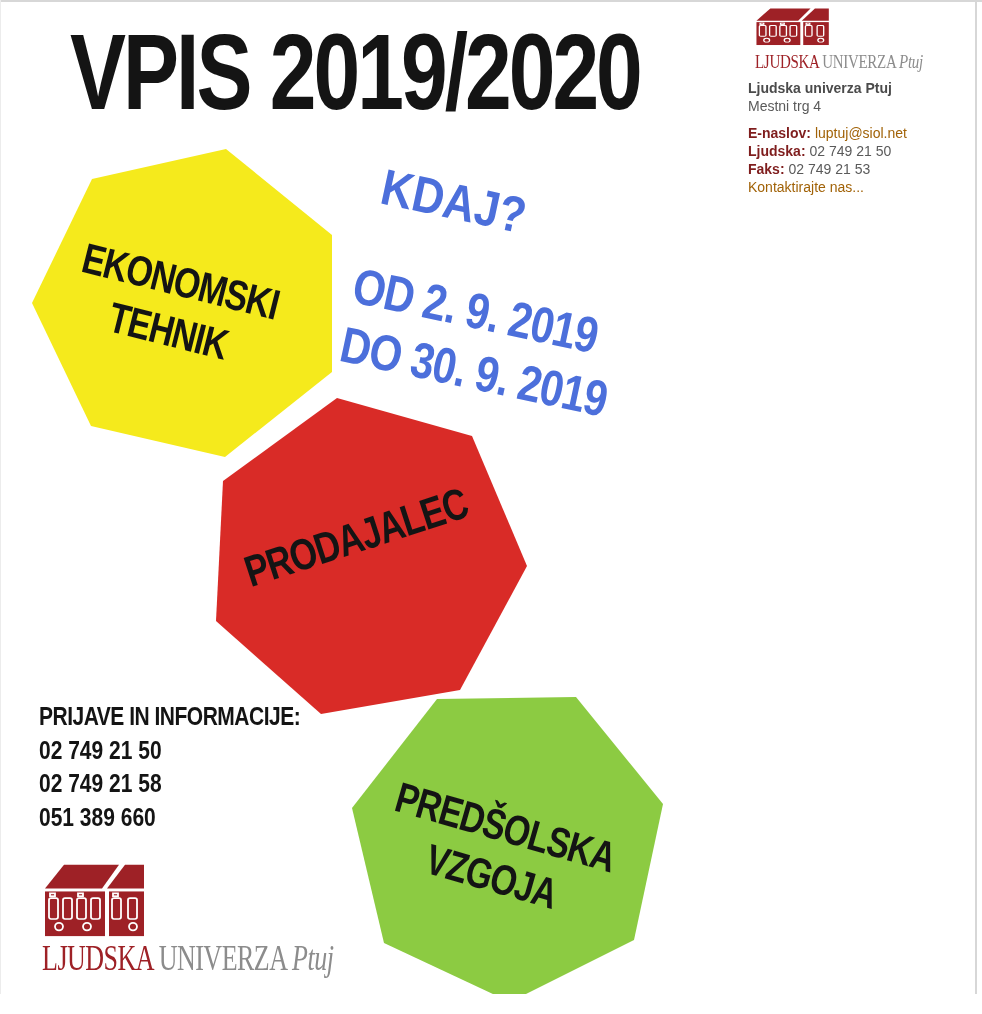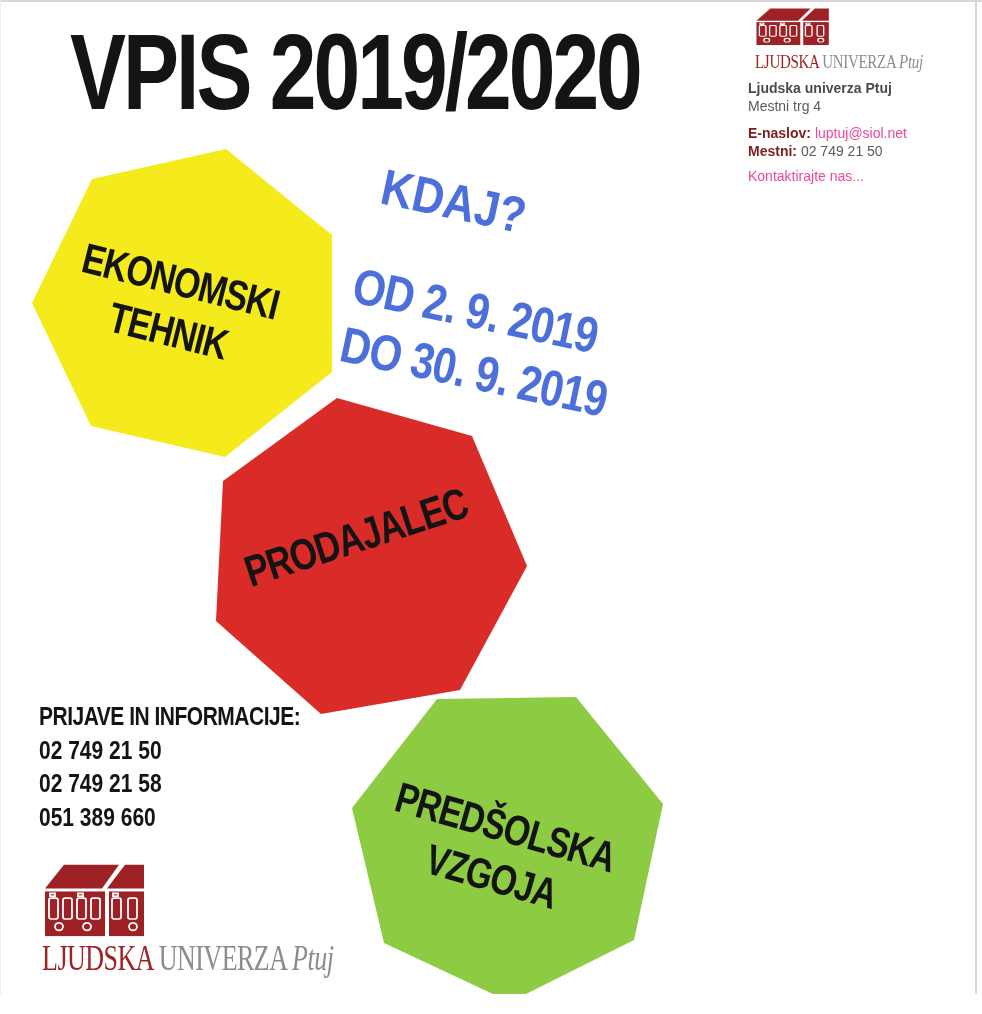--- a/index.html
+++ b/index.html
@@ -57,22 +57,22 @@
   .sidebar{position:absolute;left:748px;top:0;width:228px;z-index:3;color:#5a5a5a;font-size:14px;}
   .sidebar-logo{display:block;margin:7px 0 0 7px;text-decoration:none;cursor:pointer;}
   .sidebar-logo-text{
     font-family:"Liberation Serif",serif;font-size:15px;letter-spacing:-0.3px;
     transform:scaleY(1.3);transform-origin:left top;white-space:nowrap;display:block;margin-top:2px;
   }
   .org-block{margin-top:11px;line-height:18px;}
   .org-name{font-weight:700;color:#4b4b4b;}
   .info-block{margin-top:9px;line-height:18px;}
   .lbl{font-weight:700;color:#7f1d1d;}
-  a.red-link{color:#ec4899;text-decoration:none;cursor:pointer;}
-  .kontakt{margin-top:7px;line-height:18px;}
+  a.red-link{color:#a16207;text-decoration:none;cursor:pointer;}
+  .kontakt{margin-top:0;line-height:18px;}
 </style>
 </head>
 <body>
 
 <div class="screen">
 
   <svg width="0" height="0" style="position:absolute" aria-hidden="true">
     <defs>
       <g id="lu-building" fill="#9e2126" stroke="none">
         <polygon points="2,28 21,3 76,3 59,28"></polygon>
@@ -155,22 +155,26 @@
       <div class="org-name">Ljudska univerza Ptuj</div>
       <div>Mestni trg 4</div>
     </div>
 
     <div class="info-block">
       <div>
         <span class="lbl">E-naslov:</span>
         <a class="red-link" href="#">luptuj@siol.net</a>
       </div>
       <div>
-        <span class="lbl">Mestni:</span>
+        <span class="lbl">Ljudska:</span>
         <span>02 749 21 50</span>
+      </div>
+      <div>
+        <span class="lbl">Faks:</span>
+        <span>02 749 21 53</span>
       </div>
     </div>
 
     <div class="kontakt">
       <a class="red-link" href="#">Kontaktirajte nas...</a>
     </div>
   </div>
 
   <div class="border-top"></div>
   <div class="border-left"></div>

